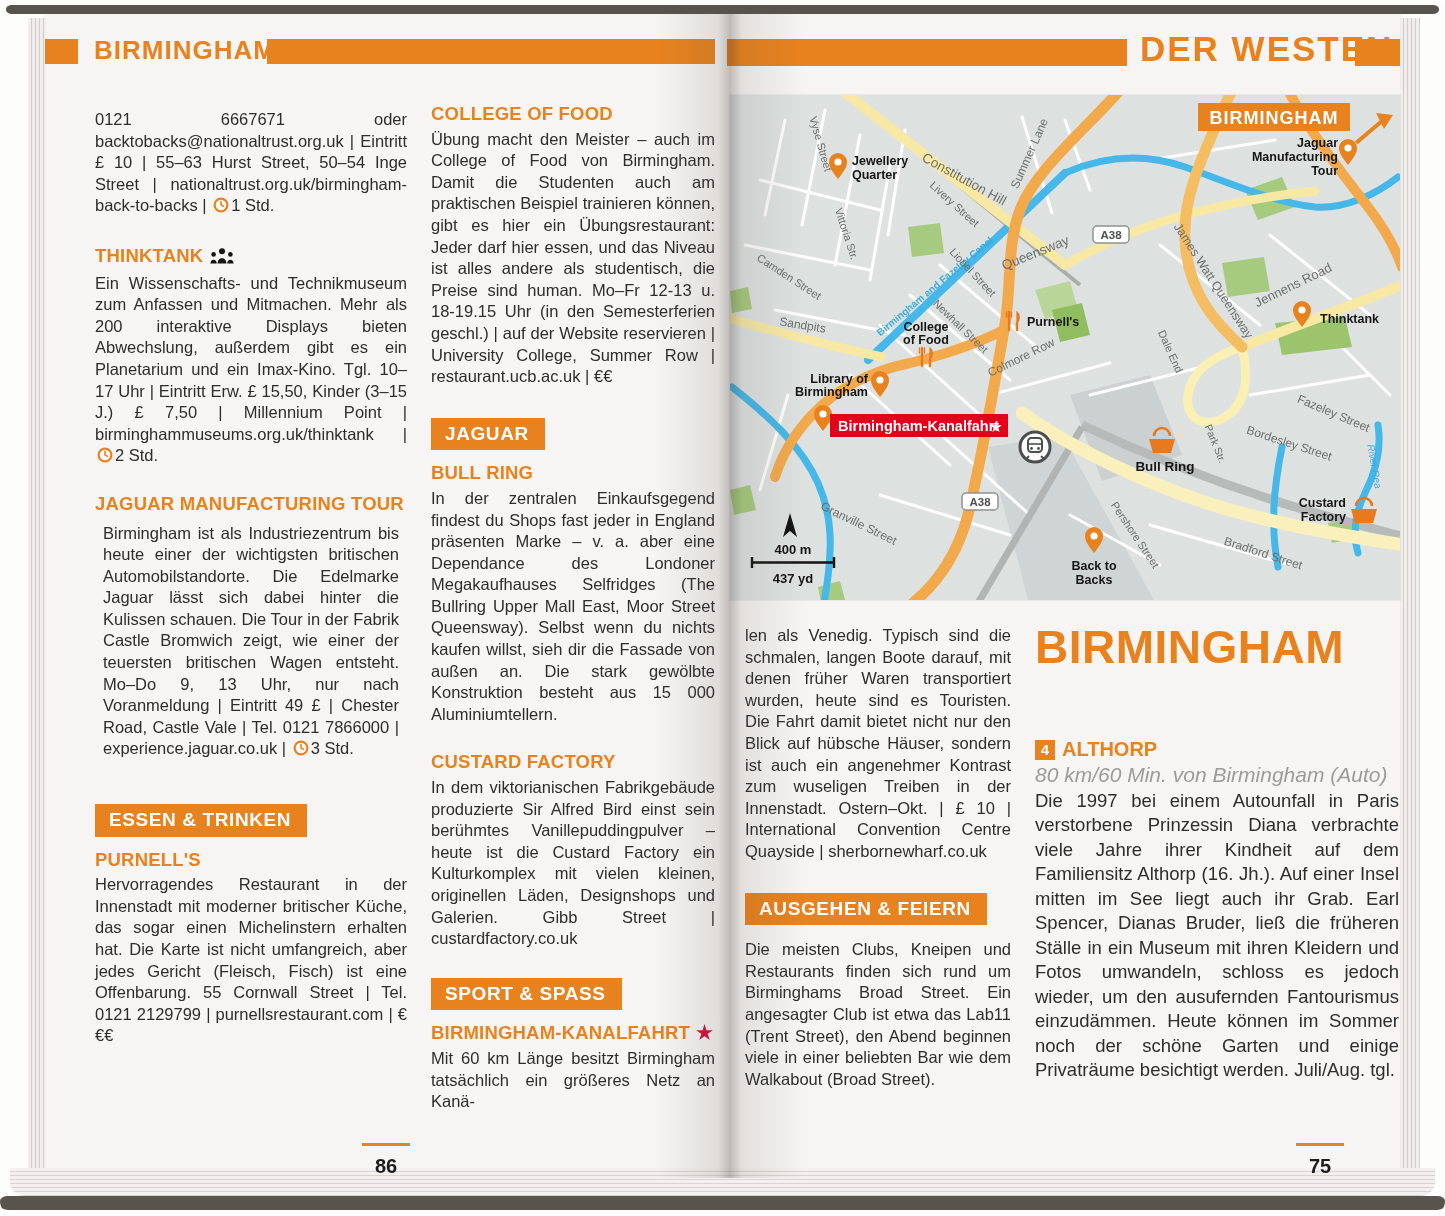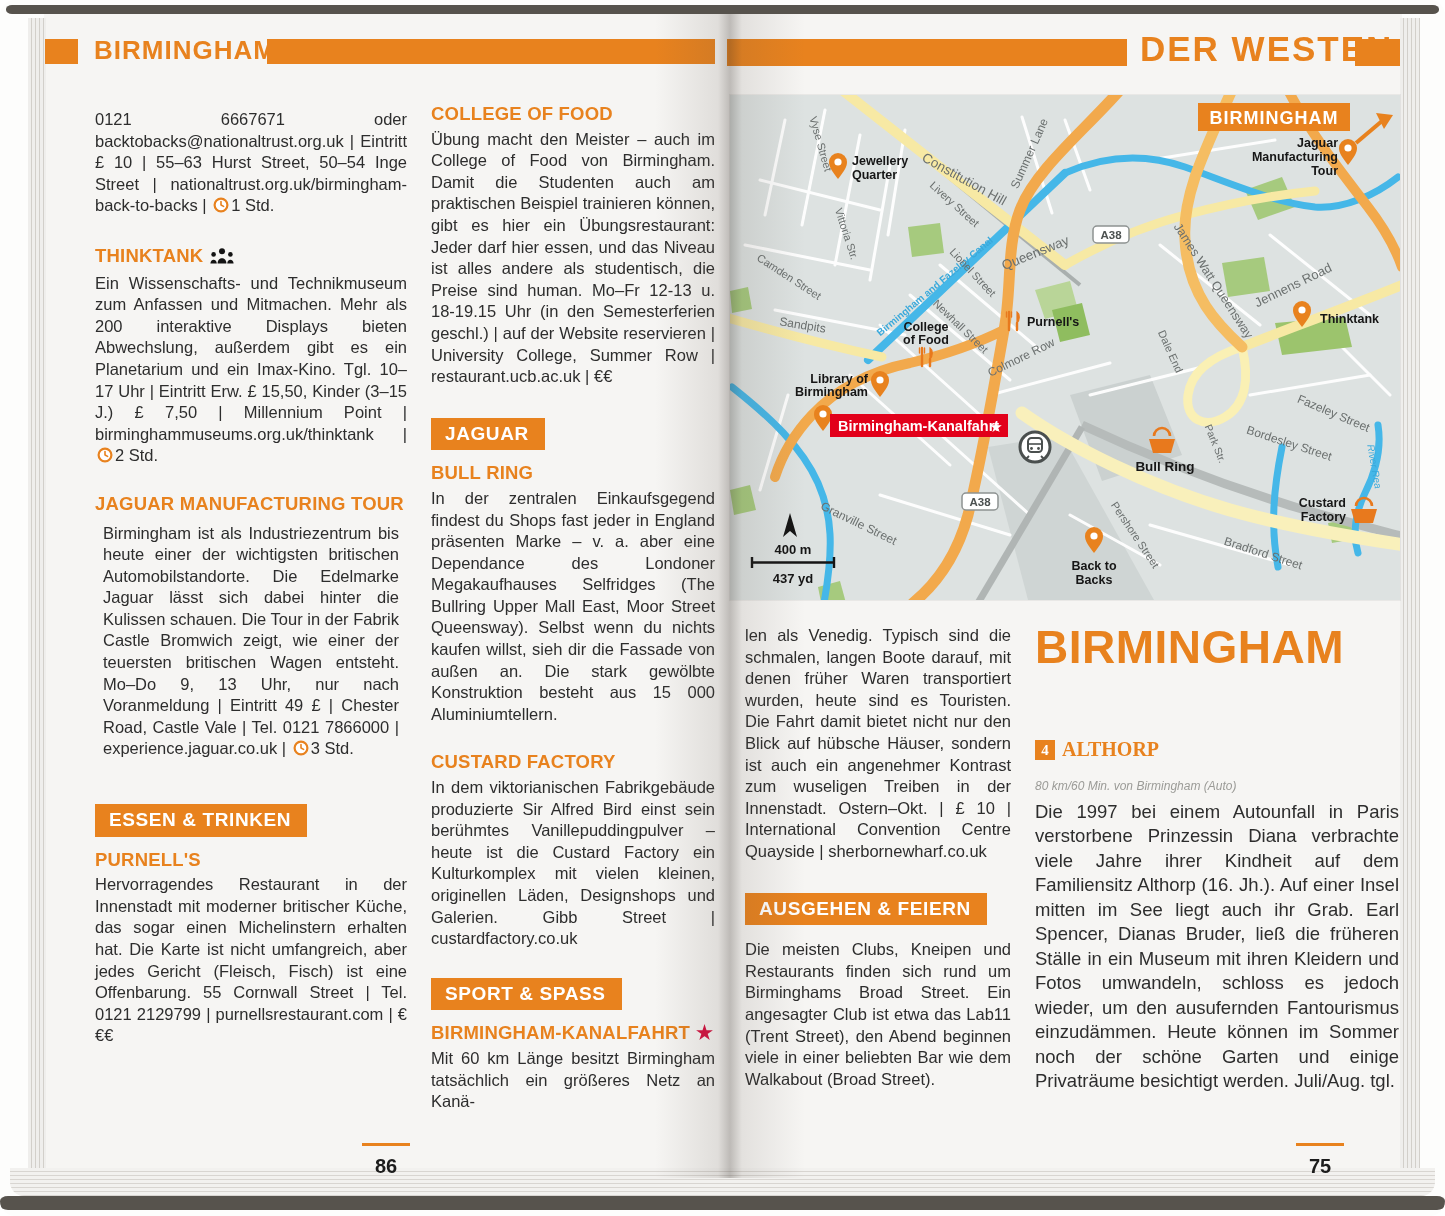--- a/index.html
+++ b/index.html
@@ -353,22 +353,22 @@
         <span class="it">Lab11 (Trent Street),</span>
         <span>den Abend beginnen viele in einer beliebten Bar wie dem</span>
         <span class="it">Walkabout (Broad Street).</span></p>
     </div>
 
     <div class="bigtitle" style="left:308px;top:598px;">
       <div>BIRMINGHAM</div>
     </div>
 
     <div class="col" style="left:308px;top:712px;width:364px;font-size:18.5px;line-height:24.5px;">
-      <div style="text-align:left;margin-bottom:11px;font-family:Liberation Serif, serif;"><span class="numbox">4</span><span class="althead">ALTHORP</span></div>
-      <div class="sub-it" style="text-align:left;font-size:12px;line-height:24px;">80 km/60 Min. von Birmingham (Auto)</div>
+      <div style="text-align:left;margin-bottom:0;"><span class="numbox">4</span><span class="althead">ALTHORP</span></div>
+      <div class="sub-it" style="text-align:left;font-size:21px;line-height:24px;">80 km/60 Min. von Birmingham (Auto)</div>
       <p style="margin:2px 0 0 0;"><span>Die 1997 bei einem Autounfall in Paris verstorbene Prinzessin Diana verbrachte viele Jahre ihrer Kindheit auf dem Familiensitz Althorp (16. Jh.). Auf einer Insel mitten im See liegt auch ihr Grab. Earl Spencer, Dianas Bruder, ließ die früheren Ställe in ein Museum mit ihren Kleidern und Fotos umwandeln, schloss es jedoch wieder, um den ausufernden Fantourismus einzudämmen. Heute können im Sommer noch der schöne Garten und einige Privaträume besichtigt werden.</span>
         <span class="it">Juli/Aug. tgl.</span></p>
     </div>
 
     <div class="pagefoot" style="left:558px;">
       <span class="rule"></span>
       <span>75</span>
     </div>
   </div>
 

